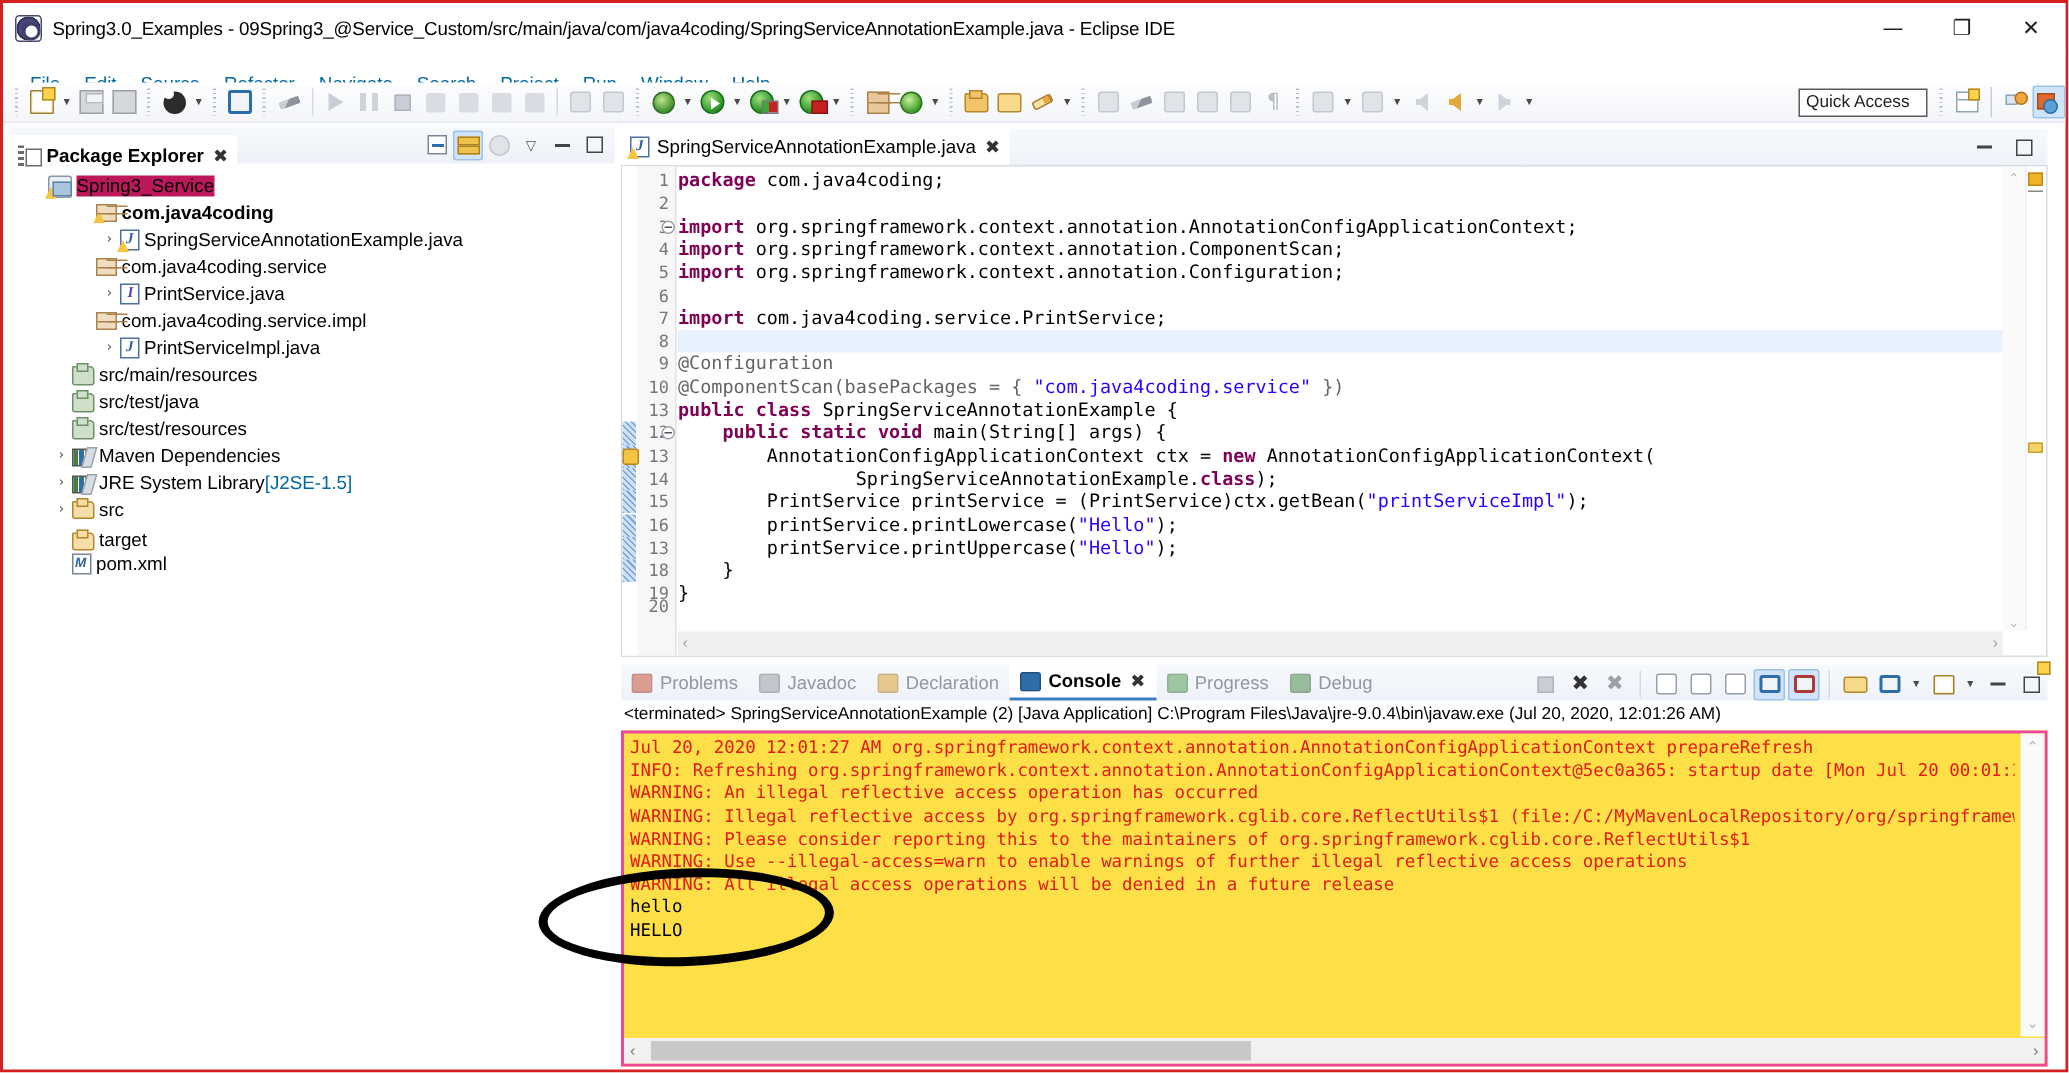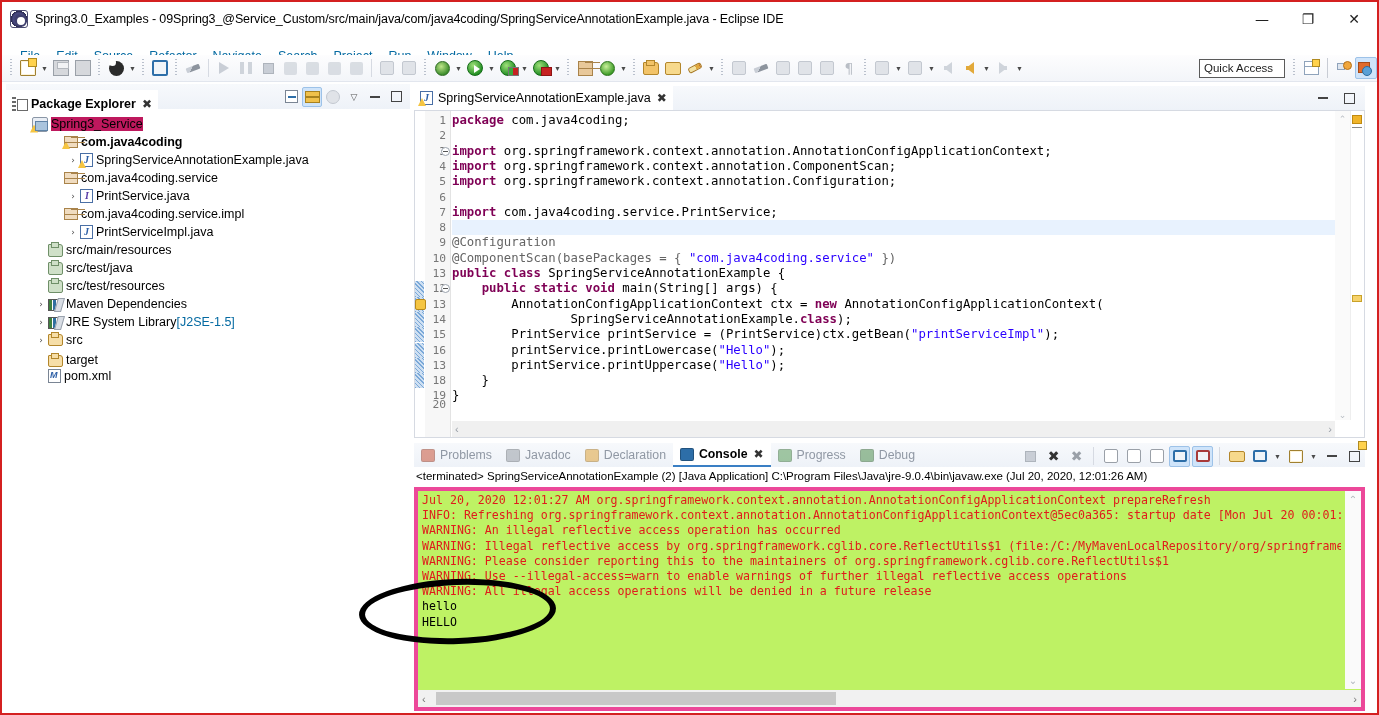--- a/index.html
+++ b/index.html
@@ -253,21 +253,21 @@
   
   .console-panel{
     position:absolute; left:412px; top:441px; width:951px; height:268px; background:#fff;
   }
   .cs-tabrow{ height:24px; display:flex; align-items:center; background: linear-gradient(#f7f9fc,#eef2f8); position:relative;}
   .cs-tab{ height:24px; display:flex; align-items:center; padding:0 7px; font-size:12.3px; color:#9098a4; }
   .cs-tab.active{ background:#fff; color:#000; font-weight:bold; border-bottom:2px solid #3a7fc4;}
   .cbtn{width:21px;height:21px;display:flex;align-items:center;justify-content:center;}
   .cbtn.on{background:#cfe4fa;border:1px solid #9dc2e8;border-radius:2px;}
   .cs-status{ height:18px; font-size:11.5px; color:#000; padding-left:2px; line-height:18px; white-space:nowrap;}
-  .cs-body{ position:absolute; left:0; top:44px; right:0; bottom:0; background:#bef264; border:4px solid #ec4899;}
+  .cs-body{ position:absolute; left:0; top:44px; right:0; bottom:0; background:#fde047; border:2px solid #ec4899;}
   .cs-text{ position:absolute; left:4px; top:2px; right:20px; bottom:20px; overflow:hidden;
      font-family:"DejaVu Sans Mono", monospace; font-size:11.6px; line-height:15.2px; white-space:pre;}
   .cs-err{ color:#e01b1b; }
   .cs-out{ color:#000; }
   .cs-vscroll{position:absolute;right:0;top:0;width:16px;bottom:18px;background:#fafafa;
      display:flex;flex-direction:column;align-items:center;justify-content:space-between;color:#b0b6bd;font-size:10px;}
   .cs-hscroll{position:absolute;left:0;right:0;bottom:0;height:17px;background:#f1f1f1;
      display:flex;align-items:center;justify-content:space-between;color:#777;font-size:11px;padding:0 4px;}
   .cs-hthumb{position:absolute;left:18px;top:2px;width:400px;height:13px;background:#c8c8c8;}
 

